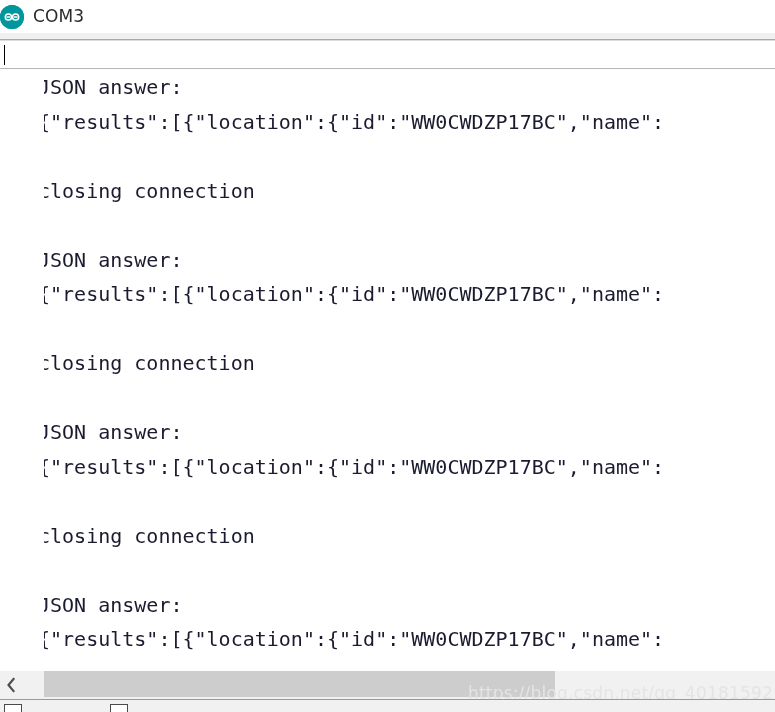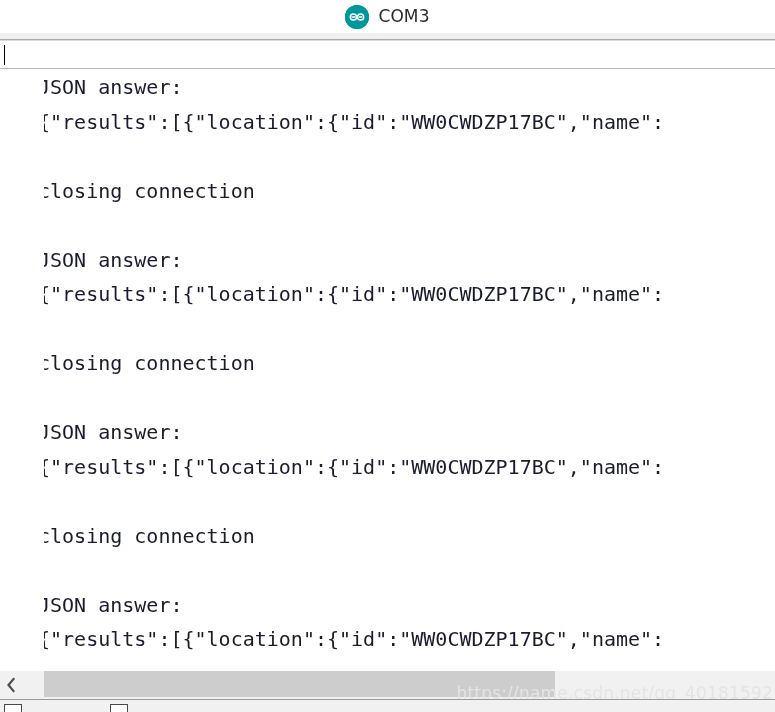--- a/index.html
+++ b/index.html
@@ -19,21 +19,20 @@
   #titlebar {
     position: absolute;
     left: 0; top: 0;
     width: 775px;
     height: 33px;
     background: #ffffff;
     display: flex;
     align-items: center;
     box-sizing: border-box;
     padding-left: 0;
-    justify-content: center;
   }
   #app-logo {
     width: 24px;
     height: 24px;
     flex: 0 0 24px;
     border-radius: 50%;
     background: #00979c;
     position: relative;
     display: block;
   }
@@ -235,19 +234,19 @@
   <div id="hscroll-track">
     <div id="hscroll-thumb"></div>
   </div>
   <div id="hscroll-left-btn">
     <svg width="12" height="16" viewBox="0 0 12 16" aria-hidden="true">
       <path d="M8.5 2 L3.5 8 L8.5 14" fill="none" stroke="#4d4d4d" stroke-width="2.2" stroke-linecap="square" stroke-linejoin="miter"></path>
     </svg>
   </div>
 </div>
 
-<div id="watermark">https://name.csdn.net/qq_40181592</div>
+<div id="watermark">https://blog.csdn.net/qq_40181592</div>
 
 <div id="bottom-divider"></div>
 <div id="bottom-bar">
   <div class="bottom-checkbox" id="autoscroll-checkbox"></div>
   <div class="bottom-checkbox" id="timestamp-checkbox"></div>
 </div>
 
 </body></html>

